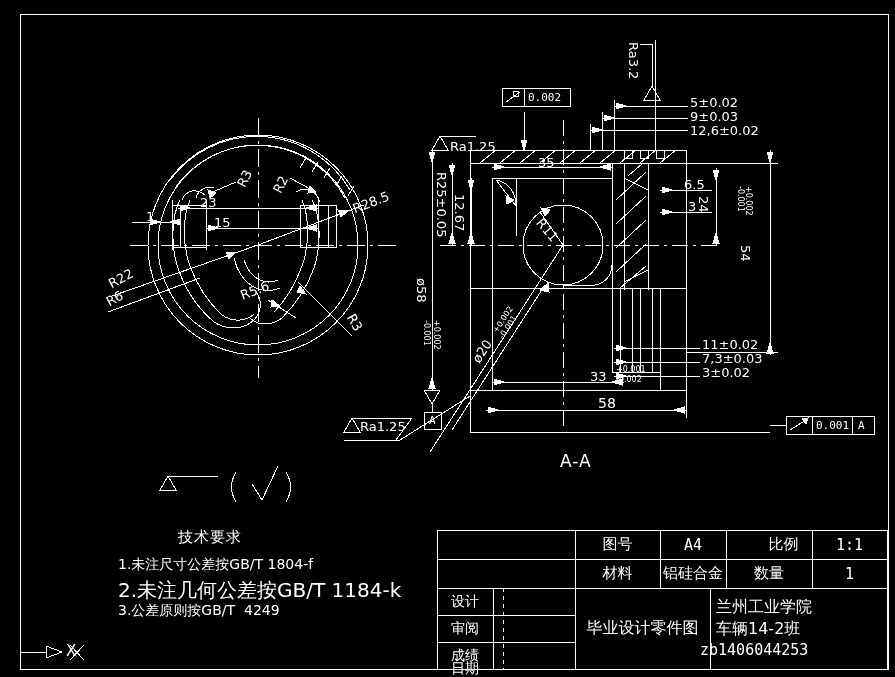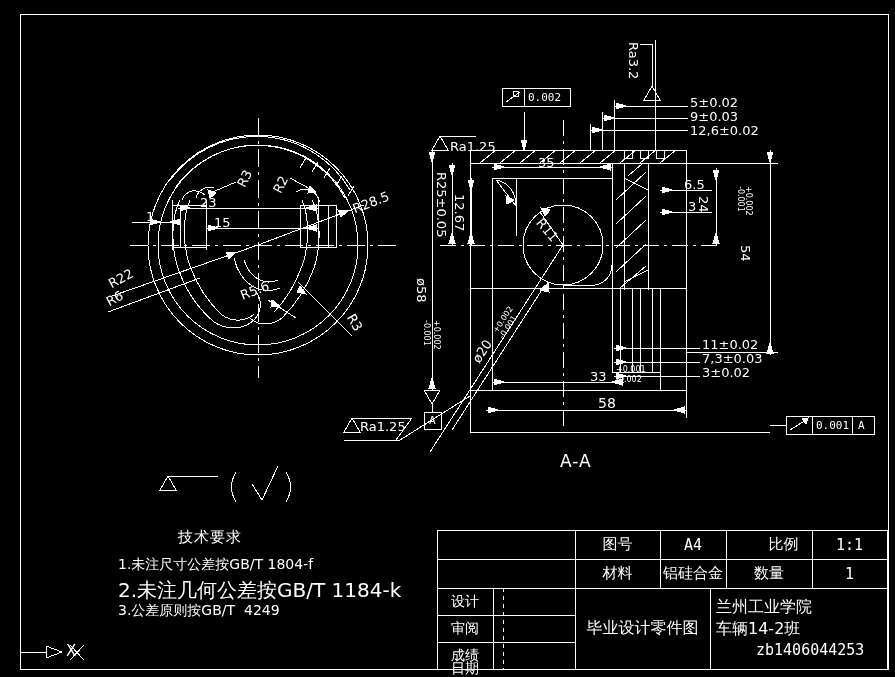--- a/index.html
+++ b/index.html
@@ -391,15 +391,15 @@
 
   <div class="cell cn" style="left:437px;top:588px;width:56px;height:27px;font-size:14px;">设计</div>
   <div class="cell cn" style="left:437px;top:615px;width:56px;height:27px;font-size:14px;">审阅</div>
   <div class="cell cn" style="left:437px;top:642px;width:56px;height:27px;font-size:14px;">成绩</div>
   <div class="cell cn" style="left:437px;top:669px;width:56px;height:0px;font-size:14px;">日期</div>
 
   <div class="cell cn" style="left:575px;top:588px;width:135px;height:81px;font-size:16px;">毕业设计零件图</div>
 
   <div class="lbl cn" style="left:716px;top:599px;font-size:16px;">兰州工业学院</div>
   <div class="lbl cn" style="left:716px;top:621px;font-size:16px;">车辆14-2班</div>
-  <div class="lbl mono" style="left:756px;top:643px;font-size:15px;">zb1406044253</div>
+  <div class="lbl mono" style="left:700px;top:643px;font-size:15px;">zb1406044253</div>
 
 </div>
 
 </body></html>

